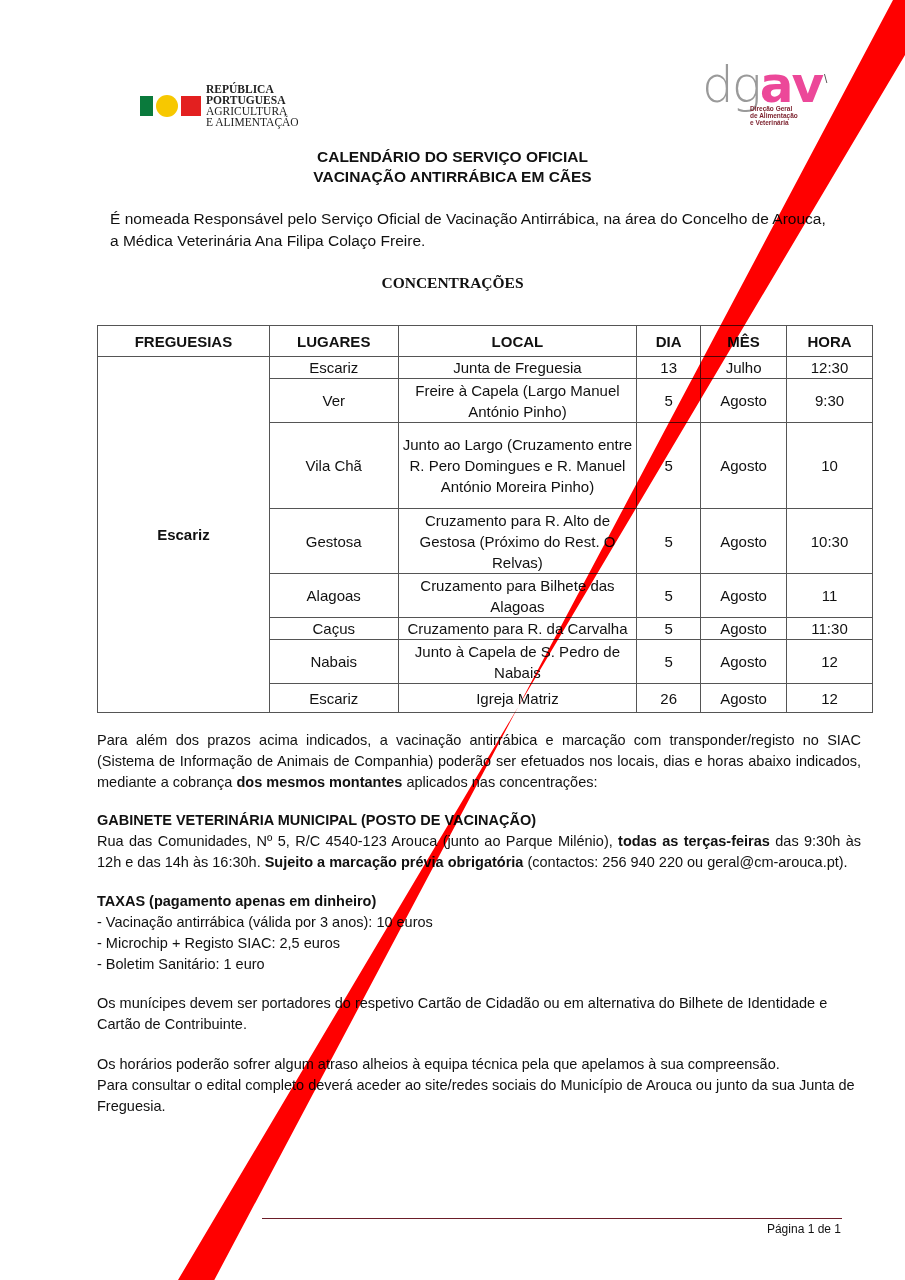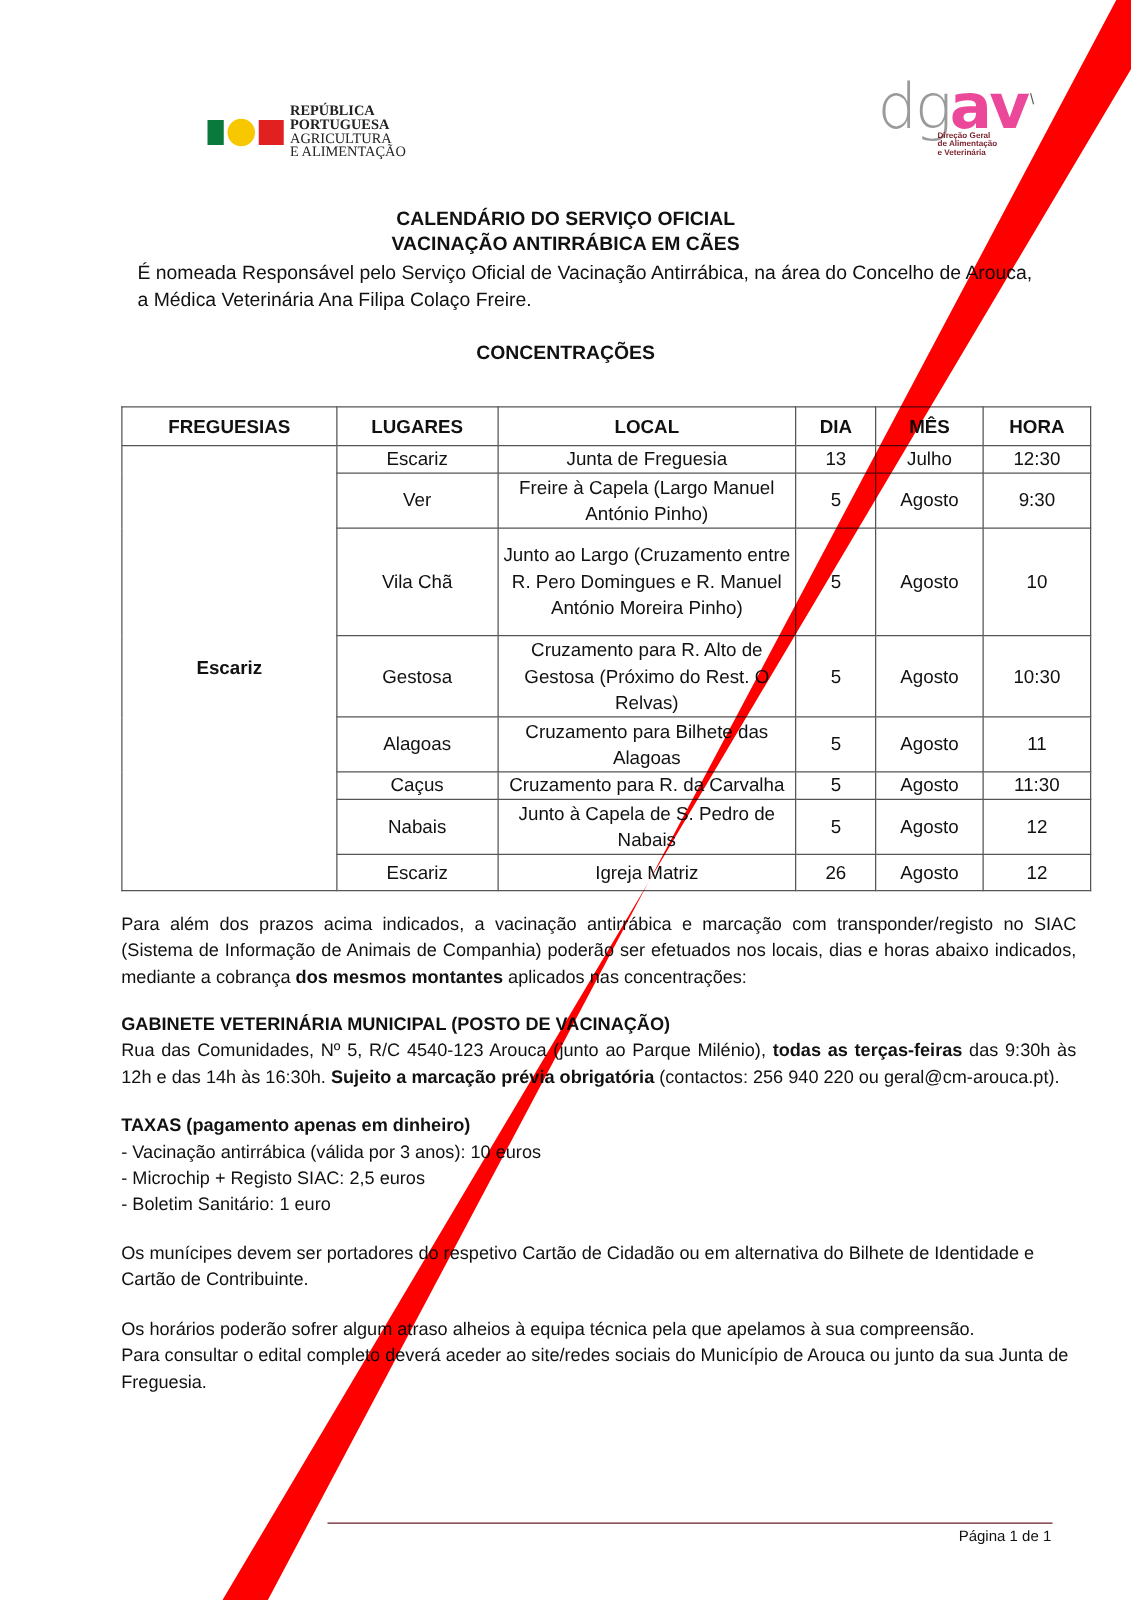--- a/index.html
+++ b/index.html
@@ -1,34 +1,34 @@
 <!DOCTYPE html>
 <html><head>
 <meta charset="utf-8">
 <style>
   html,body{margin:0;padding:0;background:#fff;}
   body{width:905px;height:1280px;position:relative;overflow:hidden;font-family:"Liberation Sans",sans-serif;color:#111;}
   .abs{position:absolute;}
   
-  .rp-logo{left:140px;top:84px;display:flex;align-items:center;margin-left:26px;}
+  .rp-logo{left:140px;top:84px;display:flex;align-items:center;}
   .rp-green{width:13px;height:20px;background:#0a7a3c;}
   .rp-yellow{width:22px;height:22px;border-radius:50%;background:#f7c800;margin-left:3px;}
   .rp-red{width:20px;height:20px;background:#e32020;margin-left:3px;}
   .rp-text{margin-left:5px;font-family:"Liberation Serif",serif;font-size:11.5px;line-height:11px;color:#222;}
   .rp-text b{font-weight:bold;}
   .dgav{left:702px;top:60px;}
   .dgav-word{font-family:"DejaVu Sans",sans-serif;font-size:50px;letter-spacing:-2px;line-height:50px;}
   .dgav-dg{color:#9a9a9a;font-weight:300;}
   .dgav-av{color:#ec4899;font-weight:bold;}
   .dgav-sub{position:absolute;left:48px;top:45px;font-size:6.5px;line-height:7px;font-weight:bold;color:#7a1f2b;}
   .slash{left:824px;top:72px;font-size:12px;color:#555;}
   
-  .title{left:0;width:905px;text-align:center;font-weight:bold;font-size:15.5px;line-height:20px;top:166px;}
+  .title{left:0;width:905px;text-align:center;font-weight:bold;font-size:15.5px;line-height:20px;top:147px;}
   .intro{left:110px;top:208px;width:720px;font-size:15.5px;line-height:22px;}
-  .conc{left:0;width:905px;text-align:center;top:272px;font-size:15.5px;line-height:21px;}
+  .conc{left:0;width:905px;text-align:center;top:272px;font-size:15.5px;line-height:21px;font-family:Liberation Serif, serif;}
   .conc b{display:block;}
   
   table{position:absolute;left:97px;top:325px;width:776px;border-collapse:collapse;font-size:15px;border-radius:14px;}
   th,td{border:1px solid #555;text-align:center;padding:0 4px;line-height:21px;}
   th{font-weight:bold;height:30px;}
   td.freg{font-weight:bold;}
   
   .para{left:97px;width:764px;font-size:14.5px;line-height:21px;text-align:justify;}
   .para b{font-weight:bold;}
   .footer-line{left:262px;top:1218px;width:580px;height:1px;background:#6b1d28;}

